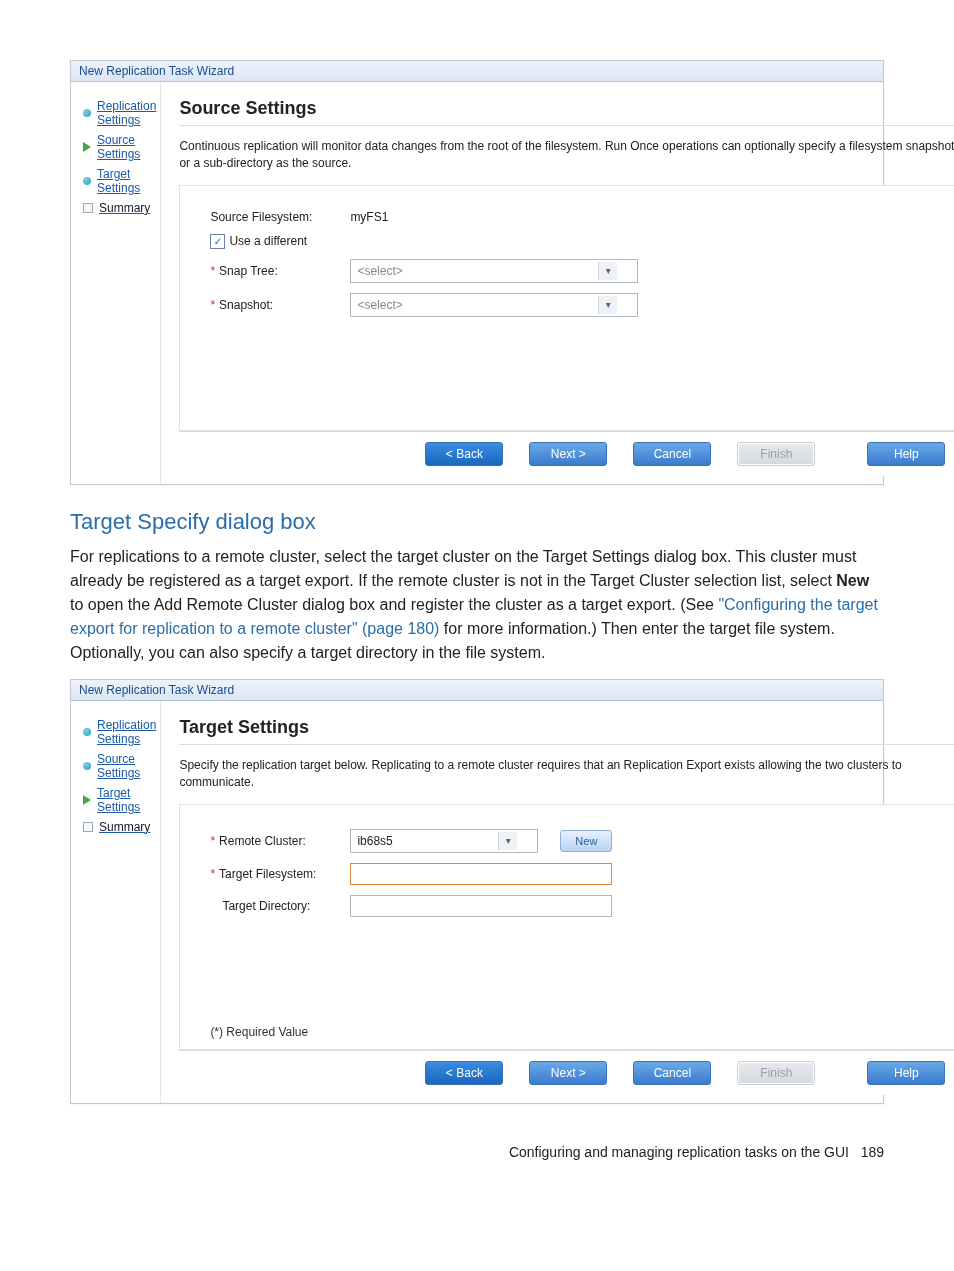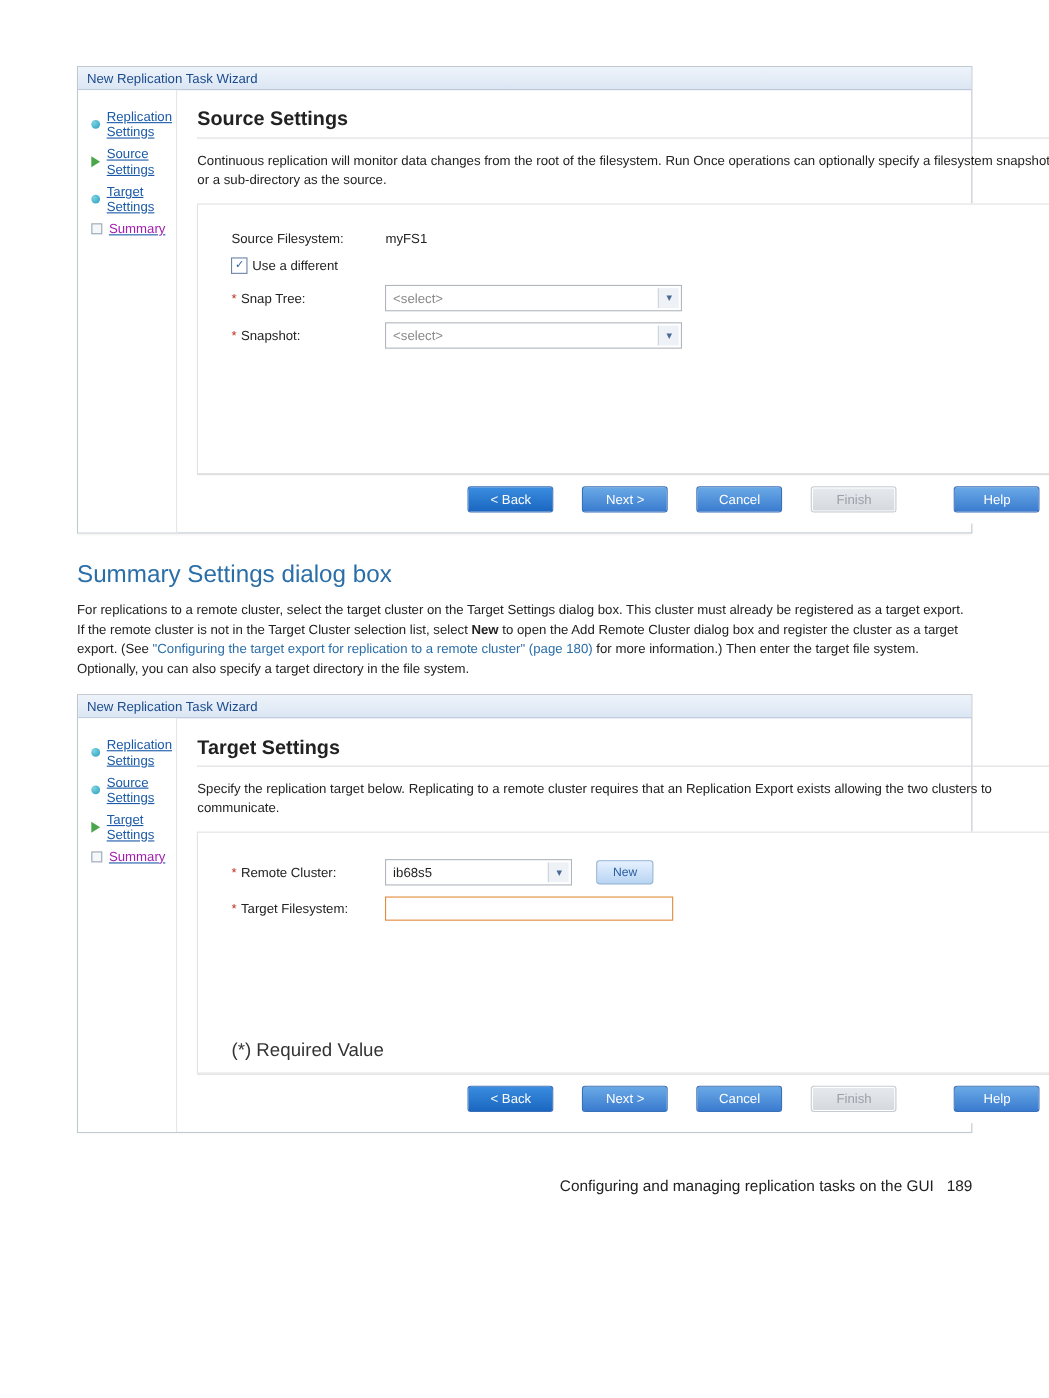--- a/index.html
+++ b/index.html
@@ -37,21 +37,21 @@
     background:#fff;
     text-decoration:underline;
   }
   .sidebar-item {
     display: flex;
     align-items: center;
     gap: 6px;
     padding: 3px 0;
   }
   .sidebar-item span.lbl { color:#1a5aa8; }
-  .sidebar-item.muted span.lbl { color:#a21caf; }
+  .sidebar-item.muted span.lbl { color:#0f172a; }
   .icon-dot {
     width: 8px; height: 8px; border-radius: 50%;
     background: radial-gradient(circle at 30% 30%, #7bd3e0, #2a9fbf);
     flex:none;
   }
   .icon-arrow {
     width:0;height:0;border-top:5px solid transparent;border-bottom:5px solid transparent;border-left:8px solid #4aa64a;flex:none;
   }
   .icon-square {
     width:8px;height:8px;border:1px solid #9aa6b3;background:#f5f8fb;flex:none;
@@ -93,40 +93,40 @@
     display:flex;
     align-items:center;
     gap:4px;
   }
   .req { color:#c0392b; }
   .form-value-bold { font-weight:normal; }
   .checkbox {
     width:13px;height:13px;border:1px solid #6a84a8;background:#fff;display:inline-flex;align-items:center;justify-content:center;font-size:10px;color:#2a5fa0;
   }
   .select-box {
-    width:260px;height:22px;border:1px solid #b0b6bd;background:#fff;display:flex;align-items:center;justify-content:space-between;padding:0 2px 0 6px;color:#888;font-size:12px;
+    width:260px;height:22px;border:1px solid #b0b6bd;background:#fff;display:flex;align-items:center;justify-content:space-between;padding:0 20px 0 6px;color:#888;font-size:12px;
   }
   .select-caret {
     width:18px;height:18px;background:#eef2f6;border-left:1px solid #cdd4dc;display:flex;align-items:center;justify-content:center;color:#4a6a96;font-size:10px;
   }
   .select-short { width:160px; }
   .text-input {
     width:260px;height:20px;border:1px solid #b0b6bd;background:#fff;
   }
   .text-input.orange { border-color:#e08a3a; }
   .btn-new {
     display:inline-flex;align-items:center;justify-content:center;
     width:50px;height:20px;
     background:linear-gradient(#e6f1ff,#b8d4f2);
     border:1px solid #8fb0d6;border-radius:3px;
     color:#2a5fa0;font-size:11px;
     margin-left:12px;
   }
   .required-note {
-    font-size:17px;color:#333;margin-top:28px;
+    font-size:12px;color:#333;margin-top:28px;
   }
   .wizard-footer {
     border-top:1px solid #dcdcdc;
     padding:10px 20px;
     display:flex;
     gap:26px;
     justify-content:flex-start;
     background:#fff;
   }
   .wizard-footer .spacer { flex:none; width:200px; }
@@ -149,21 +149,21 @@
 
   .doc-h2 {
     font-family: "Trebuchet MS", "Segoe UI", Arial, sans-serif;
     color:#2a6ea8;
     font-size:22px;
     font-weight:normal;
     margin:24px 0 10px 0;
   }
   .doc-para {
     font-family: "Trebuchet MS","Segoe UI", Arial, sans-serif;
-    font-size:12px;
+    font-size:16px;
     line-height:1.5;
     color:#222;
     margin:0 0 14px 0;
   }
   .doc-para .bold { font-weight:bold; }
   .doc-link { color:#2a6ea8; }
   .footer-line {
     font-family: "Trebuchet MS","Segoe UI", Arial, sans-serif;
     font-size:14px;
     color:#222;
@@ -238,21 +238,21 @@
           <span class="wbtn">Next &gt;</span>
           <span class="wbtn">Cancel</span>
           <span class="wbtn disabled">Finish</span>
           <span style="flex:1"></span>
           <span class="wbtn">Help</span>
         </div>
       </div>
     </div>
   </div>
 
-  <div class="doc-h2">Summary Settings dialog box</div>
+  <div class="doc-h2">Target Specify dialog box</div>
   <p class="doc-para">
     <span>For replications to a remote cluster, select the target cluster on the Target Settings dialog box. This cluster must already be registered as a target export. If the remote cluster is not in the Target Cluster selection list, select </span><span class="bold">New</span><span> to open the Add Remote Cluster dialog box and register the cluster as a target export. (See </span><span class="doc-link">"Configuring the target export for replication to a remote cluster" (page 180)</span><span> for more information.) Then enter the target file system. Optionally, you can also specify a target directory in the file system.</span>
   </p>
 
   <div class="wizard">
     <div class="wizard-title-bar">New Replication Task Wizard</div>
     <div class="wizard-body">
       <div class="wizard-sidebar">
         <div class="sidebar-item">
           <span class="icon-dot"></span>
@@ -285,20 +285,27 @@
               <span class="select-caret">▾</span>
             </div>
             <span class="btn-new">New</span>
           </div>
           <div class="form-row">
             <div class="form-label">
               <span class="req">*</span>
               <span>Target Filesystem:</span>
             </div>
             <div class="text-input orange"></div>
+          </div>
+          <div class="form-row">
+            <div class="form-label">
+              <span style="width:8px"></span>
+              <span>Target Directory:</span>
+            </div>
+            <div class="text-input"></div>
           </div>
           <div style="height:70px"></div>
           <div class="required-note">(*) Required Value</div>
         </div>
         <div class="wizard-footer">
           <span class="spacer"></span>
           <span class="wbtn primary">&lt; Back</span>
           <span class="wbtn">Next &gt;</span>
           <span class="wbtn">Cancel</span>
           <span class="wbtn disabled">Finish</span>

